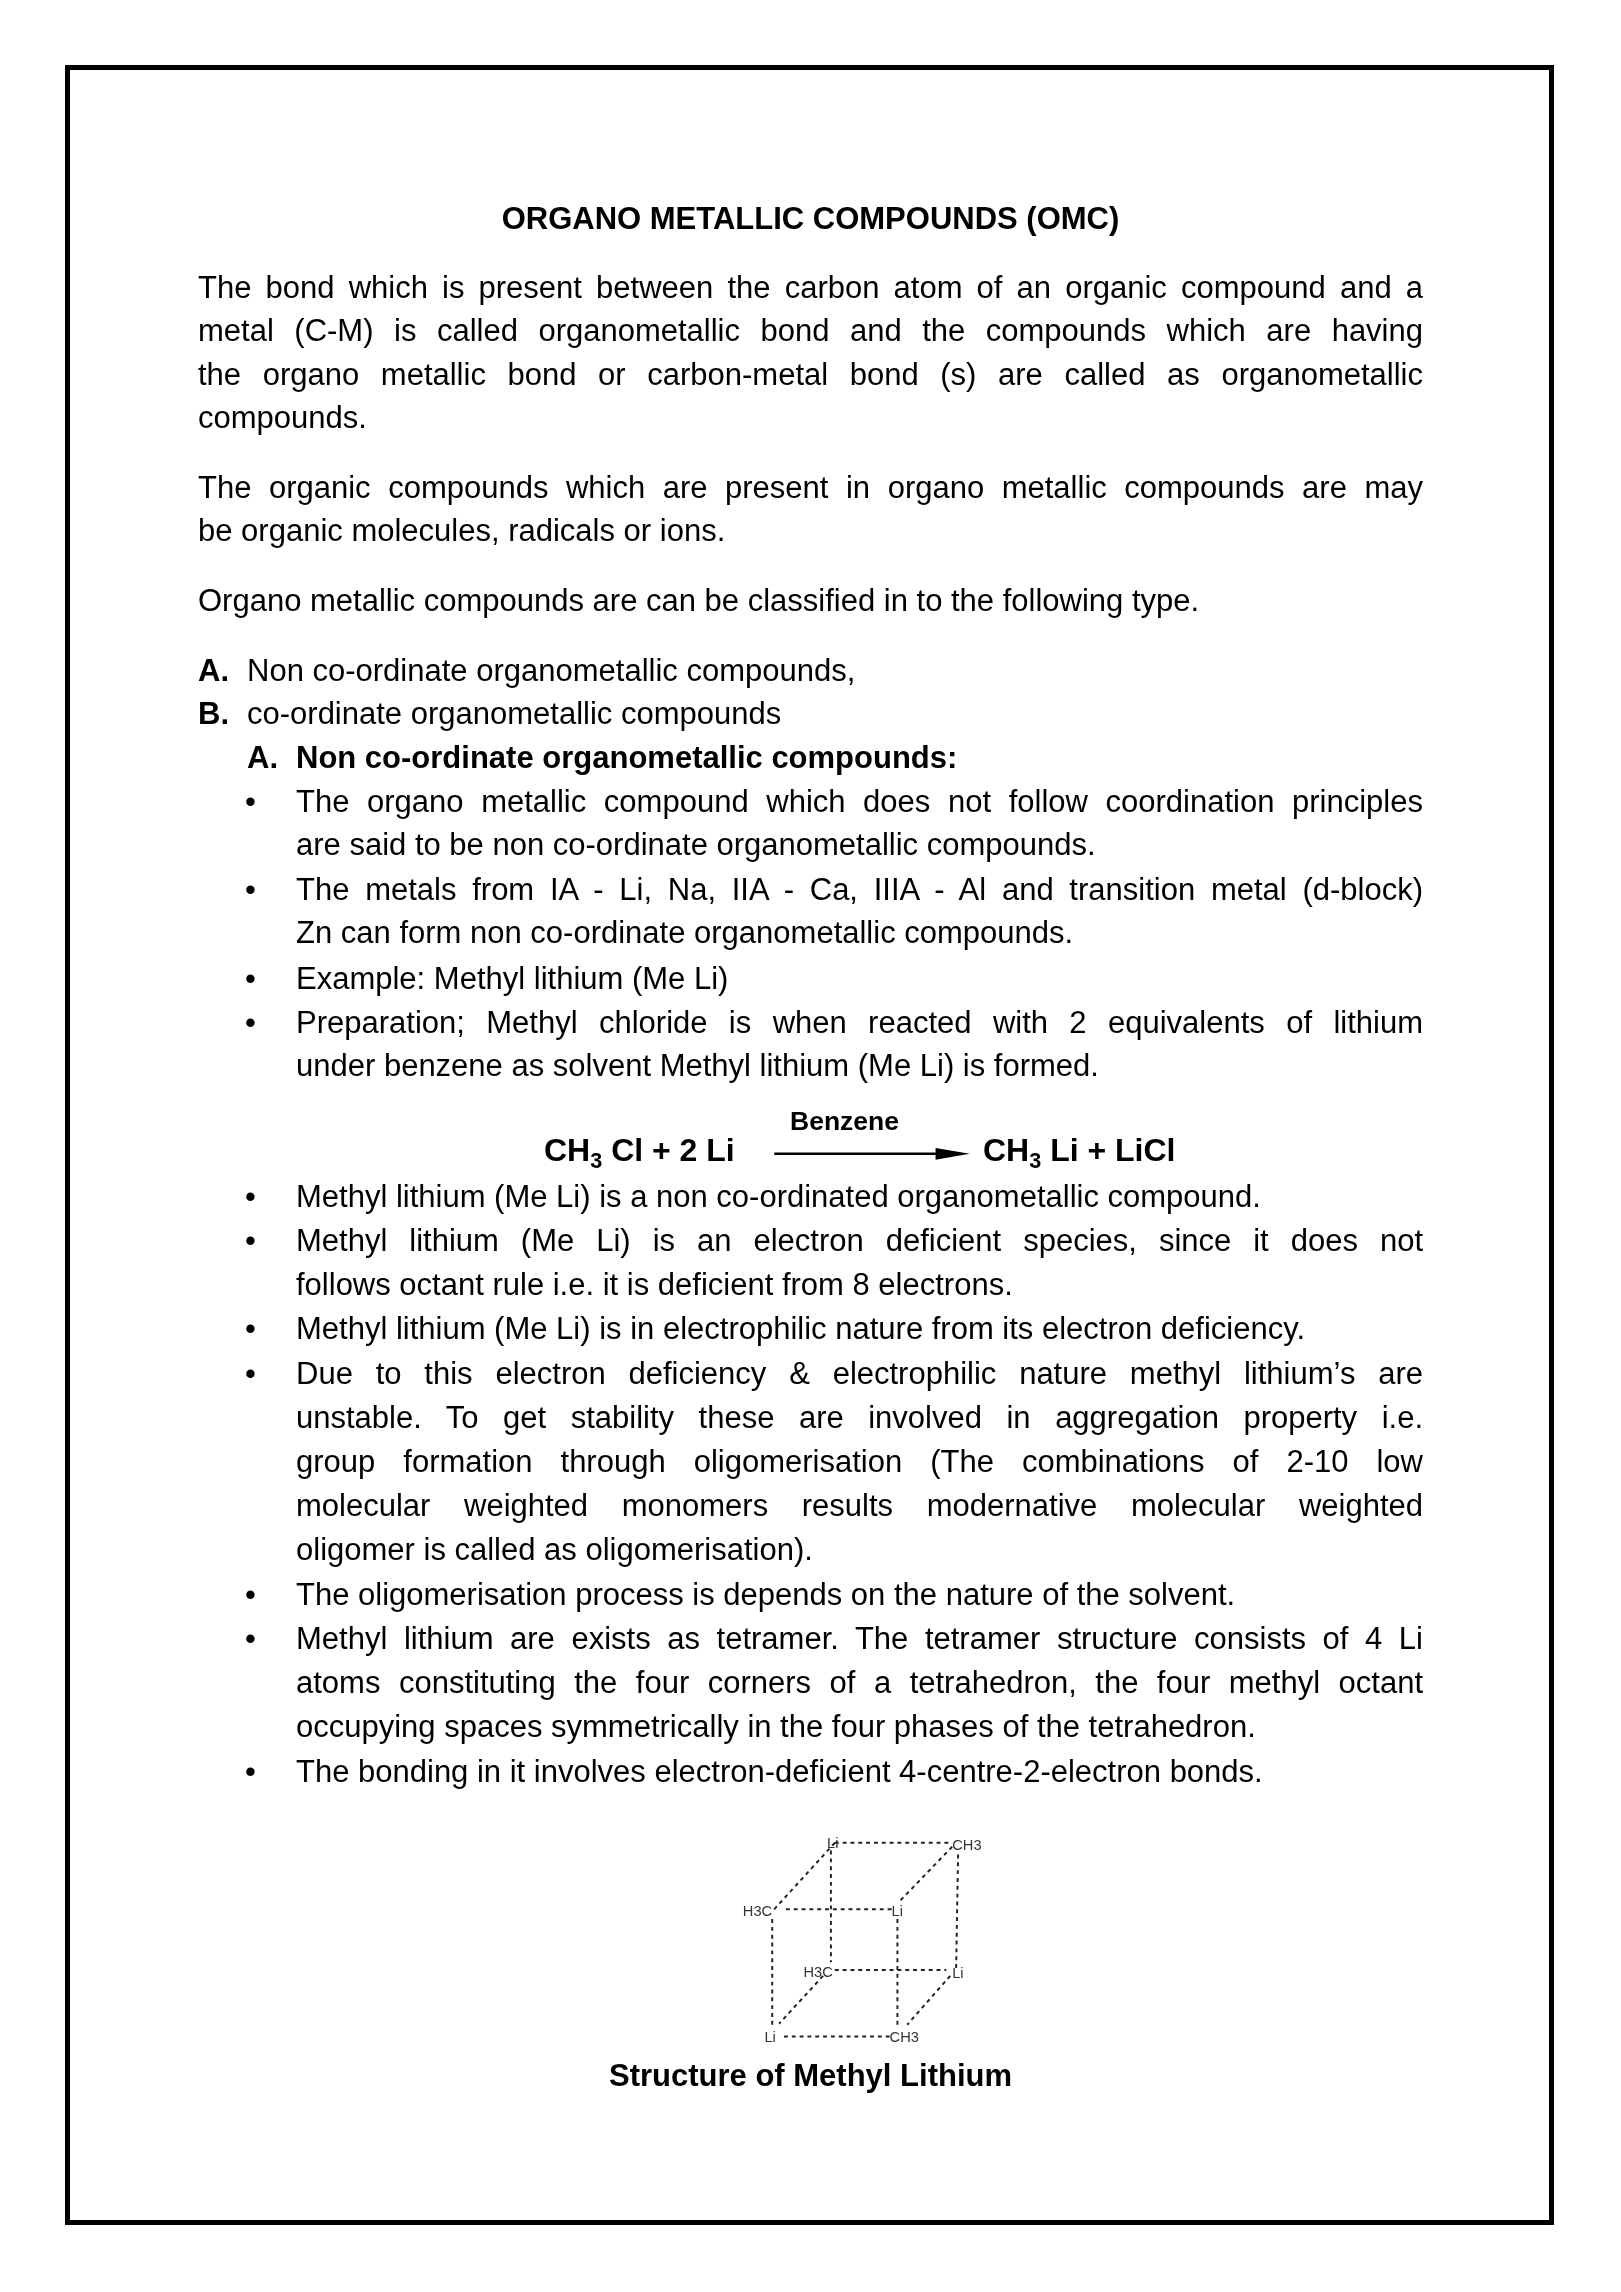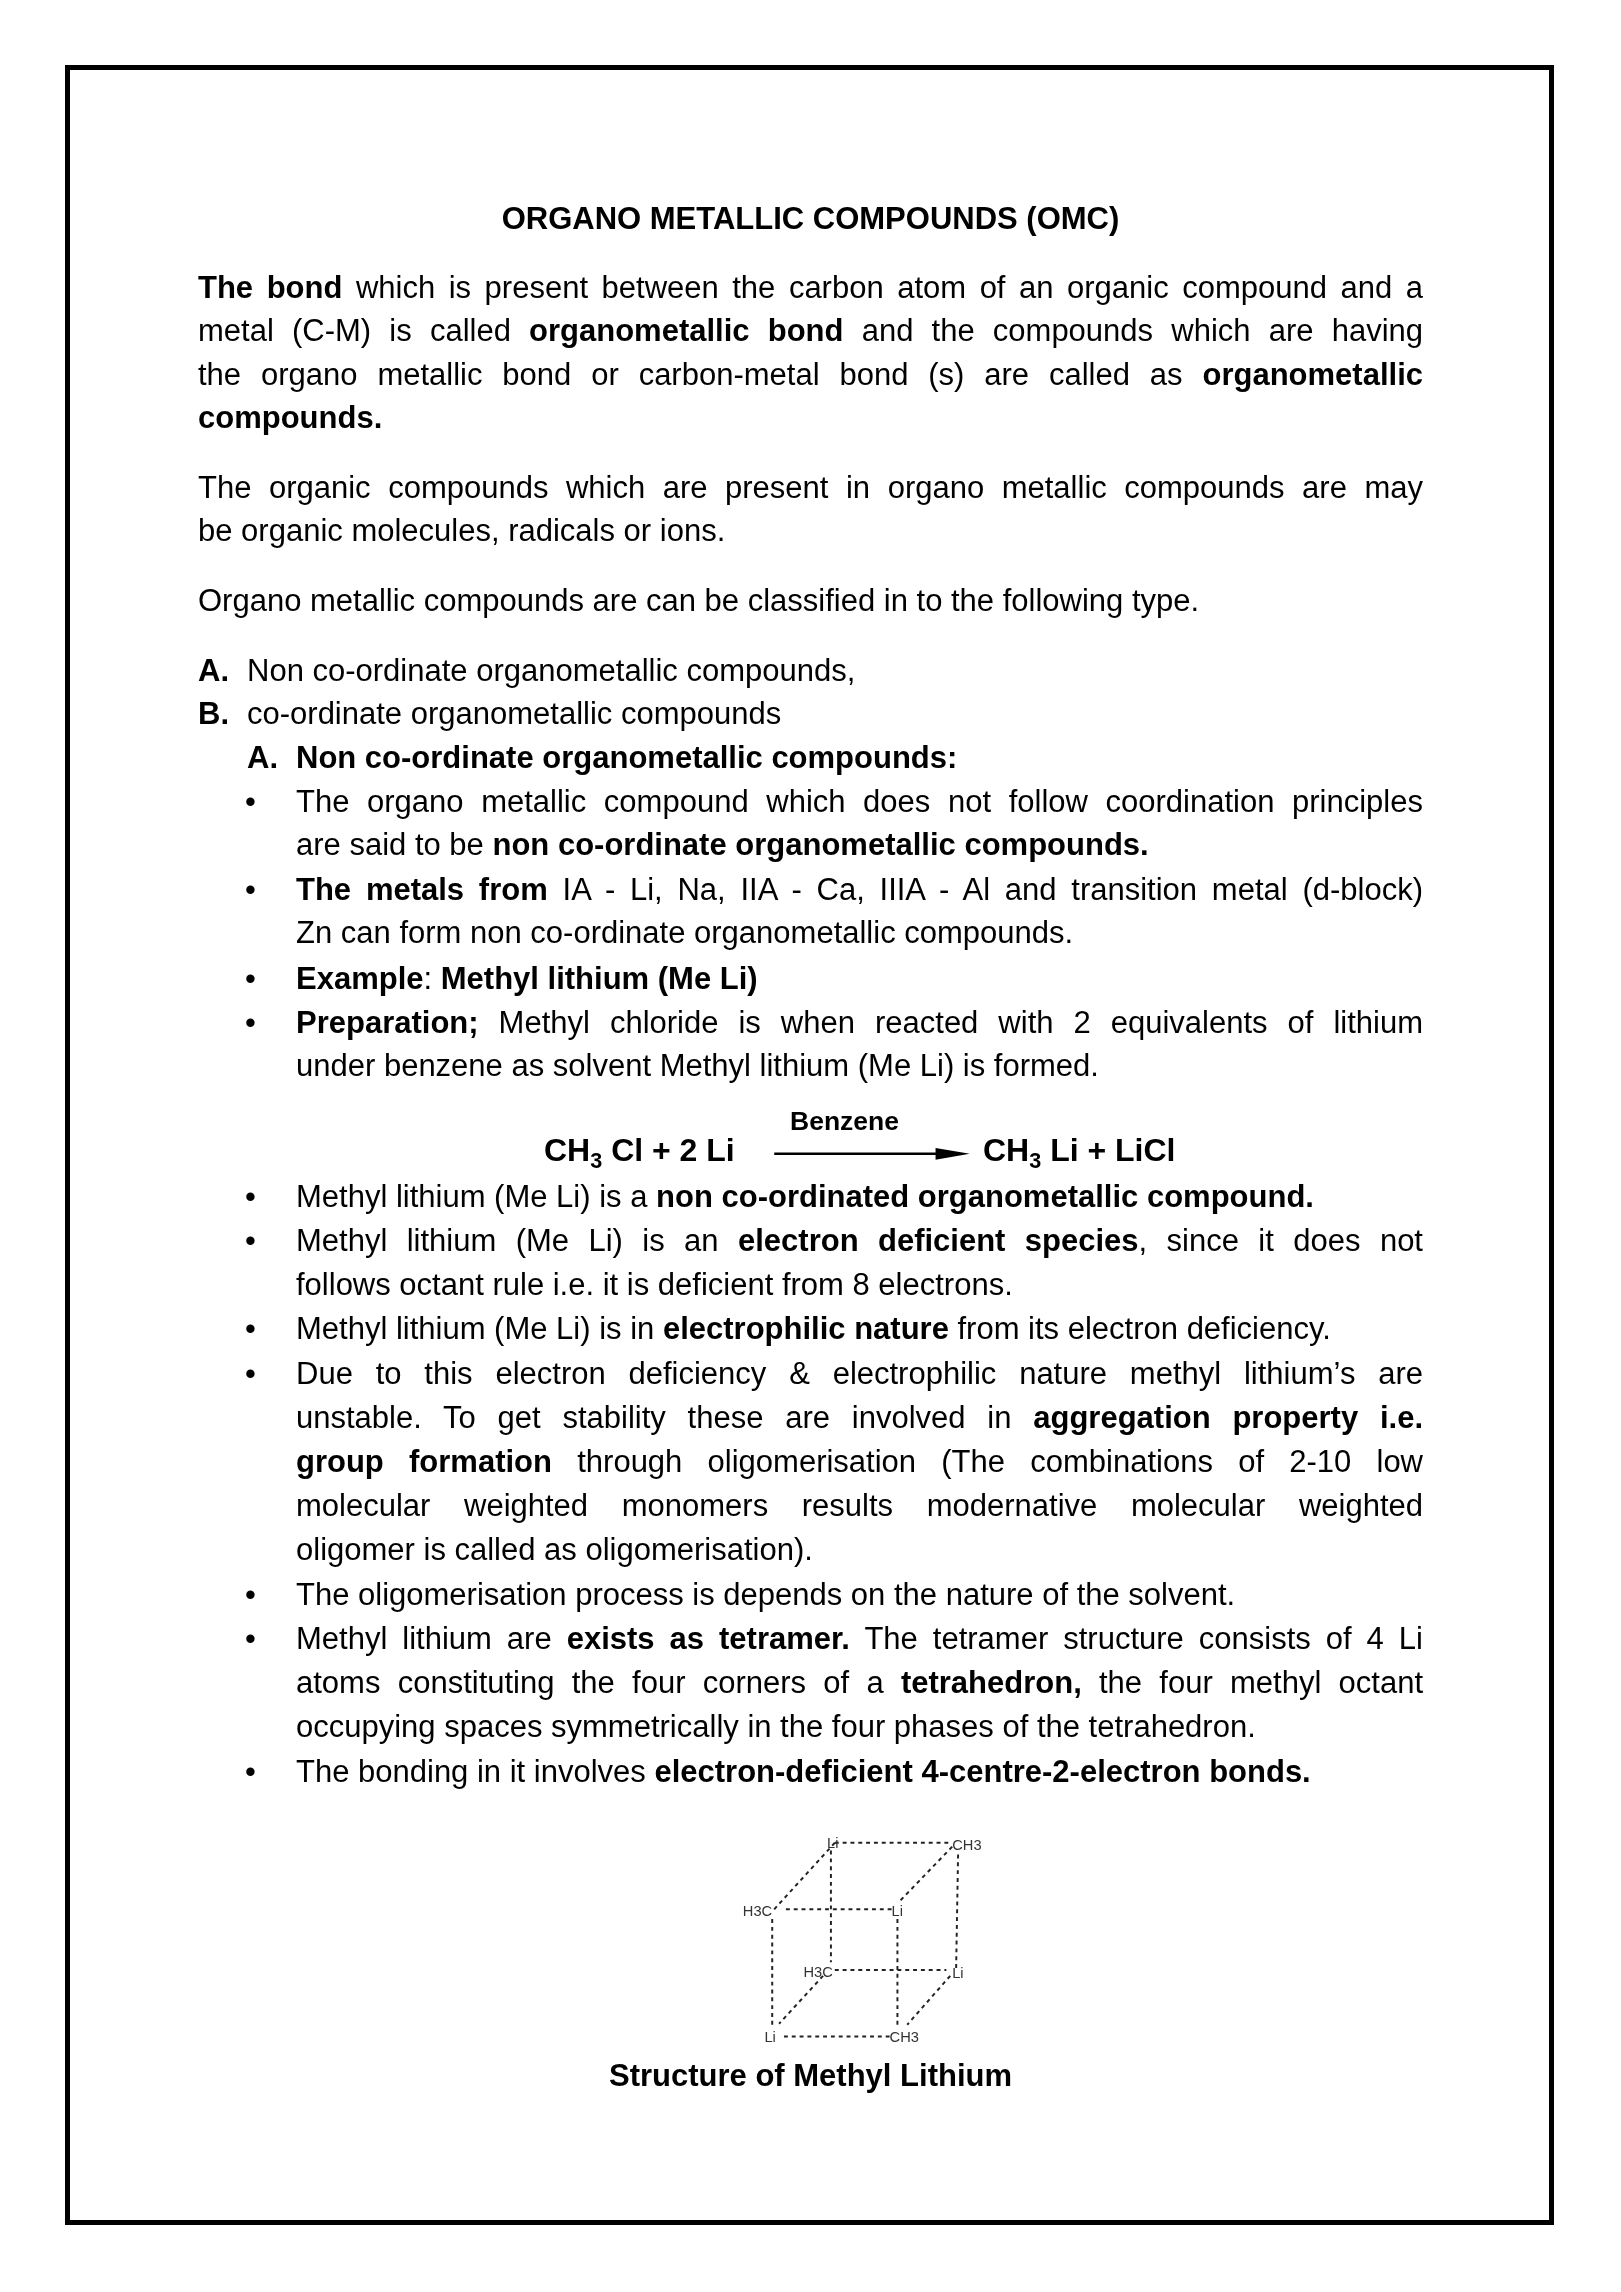--- a/index.html
+++ b/index.html
@@ -5,21 +5,21 @@
   html, body { margin: 0; padding: 0; background: #ffffff; }
   body { width: 1621px; height: 2293px; position: relative; overflow: hidden;
          font-family: "Liberation Sans", sans-serif; color: #000; }
   .frame { position: absolute; left: 65px; top: 65px; width: 1479px; height: 2150px;
            border: 5.9px solid #000; }
   .ln { position: absolute; font-size: 31px; line-height: 39px; white-space: nowrap; }
   .just { left: 198px; width: 1225px; text-align: justify; text-align-last: justify; white-space: normal; height: 39px; overflow: hidden; }
   .ind { left: 296px; }
   .ind.just { left: 296px; width: 1127px; }
   .plain { left: 198px; }
-  b { font-weight: bold; }
+  b { font-weight: normal; }
   .title { left: 0; width: 1621px; text-align: center; font-weight: bold; }
   .bullet { position: absolute; left: 245px; font-size: 31px; line-height: 39px; }
   .lbl { position: absolute; font-size: 31px; line-height: 39px; font-weight: bold; }
   .eq { position: absolute; left: 544px; top: 1108px; width: 686px; height: 69px; }
   .eq-text { position: absolute; font-weight: bold; font-size: 32px; top: 23.5px; white-space: nowrap; }
   .eq-text sub { font-size: 21.6px; vertical-align: -6.9px; }
   .eq-cond { position: absolute; left: 246px; top: -2px; font-weight: bold; font-size: 26.5px; }
   .arrow { position: absolute; left: 230px; top: 39px; width: 196px; height: 13.7px; }
   .diagram { position: absolute; left: 725px; top: 1833px; width: 294px; height: 225px; }
   .caption { position: absolute; left: 0; width: 1621px; top: 2056px; text-align: center; font-weight: bold; font-size: 31px; line-height: 39px; }

